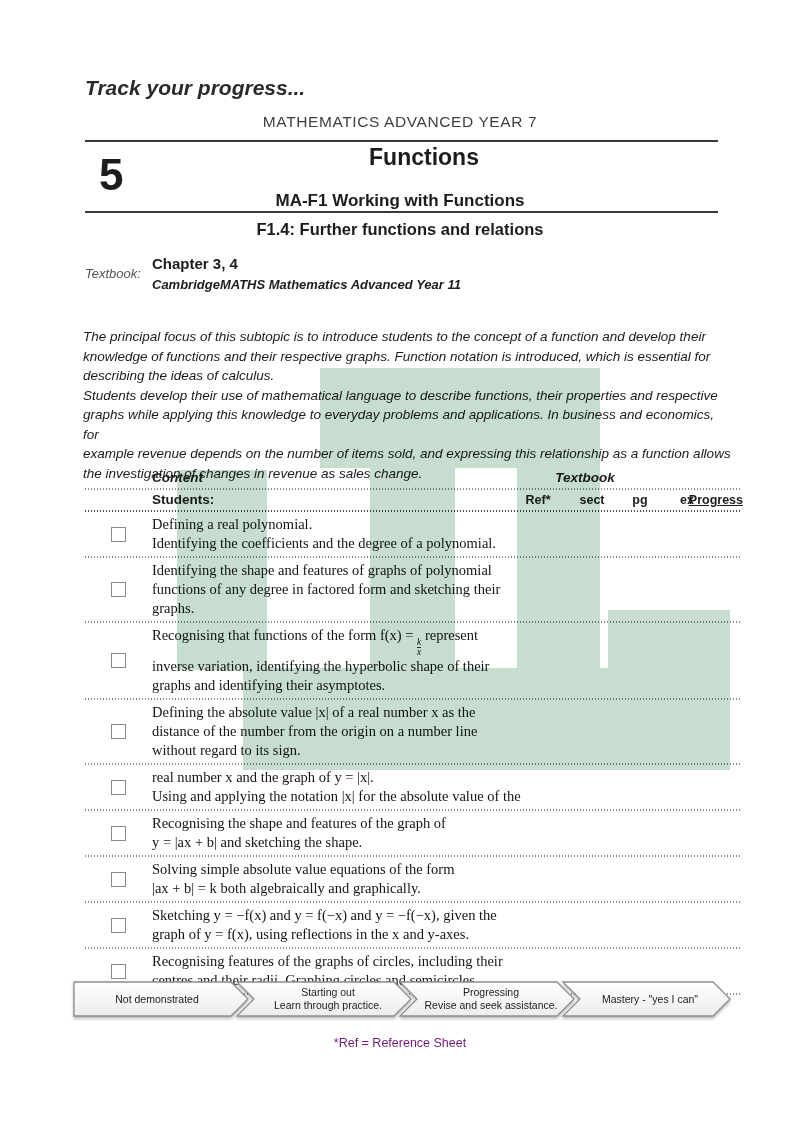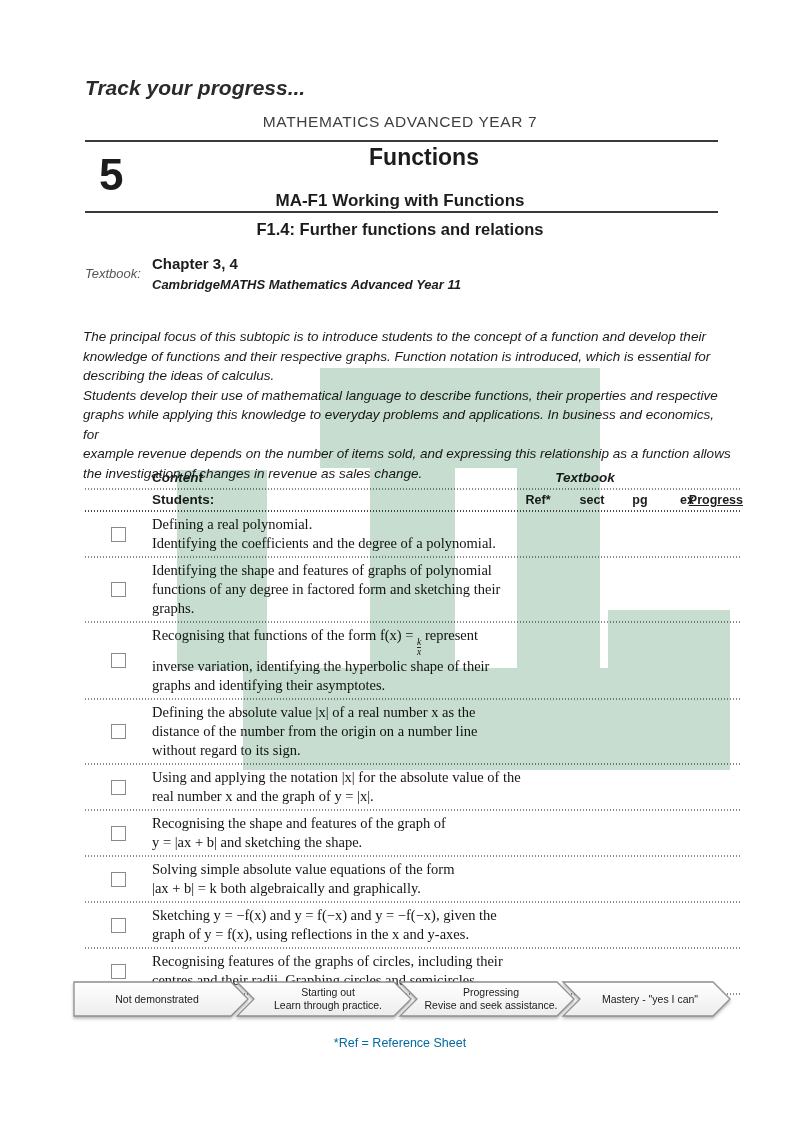--- a/index.html
+++ b/index.html
@@ -41,21 +41,21 @@
   .rowtext{font-family:"Liberation Serif",serif;font-size:14.5px;line-height:19px;color:#141414;}
   .frac{display:inline-flex;flex-direction:column;align-items:center;vertical-align:-5px;
         font-style:italic;font-size:9.5px;line-height:9px;}
   .frac .den{border-top:1px solid #333;}
 
   #watermark{position:absolute;left:0;top:0;width:800px;height:1131px;pointer-events:none;
              mix-blend-mode:multiply;z-index:6;}
   .wm{position:absolute;background:#c6ddd0;}
 
   #progress-svg{position:absolute;left:73px;top:980px;filter:drop-shadow(0 2px 1.5px rgba(0,0,0,0.28));}
-  #footnote{top:1036px;font-size:12.5px;color:#0369a1;}
+  #footnote{top:1036px;font-size:12.5px;color:#701a75;}
 </style>
 </head>
 <body>
 
 <div class="abs" id="tagline">Track your progress...</div>
 <div class="abs center" id="course">MATHEMATICS ADVANCED YEAR 7</div>
 <div class="abs rule" id="rule1"></div>
 <div class="abs" id="unit-number">5</div>
 <div class="abs center" id="unit-title">Functions</div>
 <div class="abs center" id="unit-subtitle">MA-F1 Working with Functions</div>
@@ -136,22 +136,22 @@
           <div>distance of the number from the origin on a number line</div>
           <div>without regard to its sign.</div>
         </div>
       </div>
       <div class="dotline"></div>
       <div class="trow">
         <div class="cbcell">
           <div class="checkbox"></div>
         </div>
         <div class="rowtext">
+          <div>real number x and the graph of y = |x|.</div>
           <div>Using and applying the notation |x|  for the absolute value of the</div>
-          <div>real number x and the graph of y = |x|.</div>
         </div>
       </div>
       <div class="dotline"></div>
       <div class="trow">
         <div class="cbcell">
           <div class="checkbox"></div>
         </div>
         <div class="rowtext">
           <div>Recognising the shape and features of the graph of</div>
           <div>y = |ax + b| and sketching the shape.</div>

